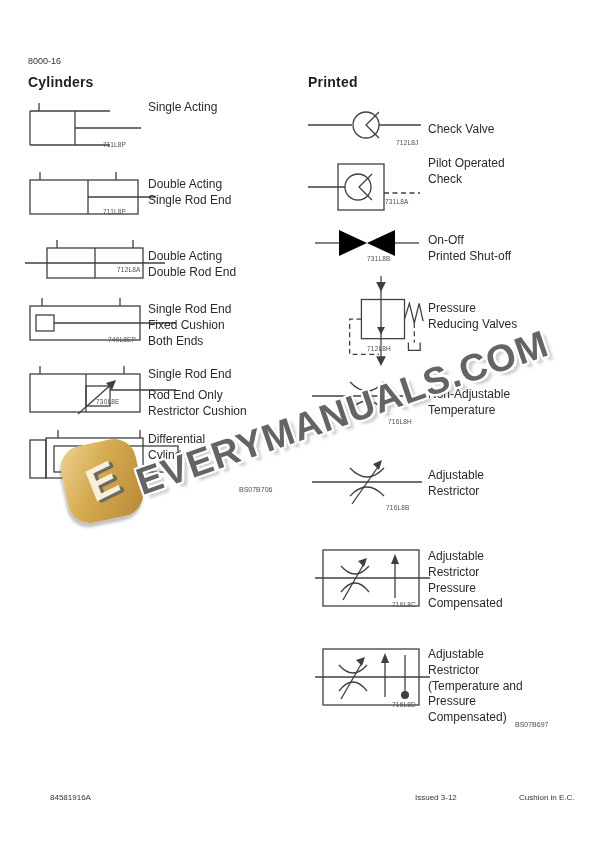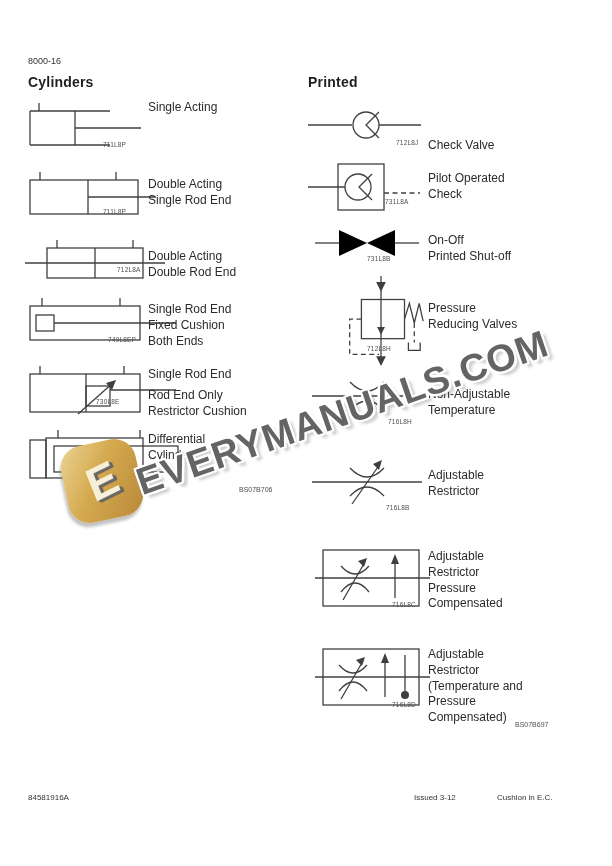--- a/index.html
+++ b/index.html
@@ -4,21 +4,21 @@
 <style>
   html,body{margin:0;padding:0;background:#fff;}
   #page{position:relative;width:612px;height:866px;background:#fff;overflow:hidden;
         font-family:"Liberation Sans",sans-serif;color:#2b2b2b;}
   .abs{position:absolute;}
   .docnum{font-size:9px;color:#333;}
   .heading{font-size:14px;font-weight:bold;color:#1e1e1e;letter-spacing:.2px;text-align:center;}
   .label{font-size:12px;line-height:1.32;white-space:pre-line;color:#2b2b2b;}
   .code{font-size:6.5px;color:#4f4f4f;letter-spacing:.2px;}
   .figcode{font-size:7px;color:#4f4f4f;}
-  .footer{font-size:8px;color:#333;}
+  .footer{font-size:8px;color:#333;margin-left:22px;}
   svg{display:block;}
   svg path,svg line,svg rect,svg circle,svg polyline{stroke:#3f3f3f;stroke-width:1.3;fill:none;}
   svg .fill{fill:#3f3f3f;stroke:none;}
   svg .dash{stroke-dasharray:5 3.5;}
   
   .wm-text{position:absolute;left:138px;top:462px;transform:rotate(-19deg);
     transform-origin:left center;font-size:38px;font-weight:bold;letter-spacing:1px;
     color:#646464;white-space:nowrap;
     text-shadow:-2px -2px 0 #fff,2px -2px 0 #fff,-2px 2px 0 #fff,2px 2px 0 #fff,
       -2px 0 0 #fff,2px 0 0 #fff,0 -2px 0 #fff,0 2px 0 #fff,
@@ -126,33 +126,33 @@
   <div class="abs figcode" style="left:239px;top:486px">BS07B706</div>
 
   <div class="abs" style="left:308px;top:107px">
     <svg width="115" height="36" viewBox="0 0 115 36">
       <line x1="0" y1="18" x2="44" y2="18"></line>
       <circle cx="58" cy="18" r="13"></circle>
       <polyline points="71,5 58,18 71,31"></polyline>
       <line x1="71" y1="18" x2="113" y2="18"></line>
     </svg>
   </div>
-  <div class="abs label" style="left:428px;top:138px">Check Valve</div>
+  <div class="abs label" style="left:428px;top:122px">Check Valve</div>
   <div class="abs code" style="left:396px;top:139px">712L8J</div>
 
   <div class="abs" style="left:308px;top:162px">
     <svg width="115" height="50" viewBox="0 0 115 50">
       <rect x="30" y="2" width="46" height="46"></rect>
       <line x1="0" y1="25" x2="37" y2="25"></line>
       <circle cx="50" cy="25" r="13"></circle>
       <polyline points="64,12 51,25 64,38"></polyline>
       <line class="dash" x1="76" y1="31" x2="112" y2="31"></line>
     </svg>
   </div>
-  <div class="abs label" style="left:428px;top:171px">Pilot Operated
+  <div class="abs label" style="left:428px;top:156px">Pilot Operated
 Check</div>
   <div class="abs code" style="left:385px;top:198px">731L8A</div>
 
   <div class="abs" style="left:315px;top:227px">
     <svg width="105" height="32" viewBox="0 0 105 32">
       <line x1="0" y1="16" x2="24" y2="16"></line>
       <line x1="80" y1="16" x2="104" y2="16"></line>
       <polygon points="24,3 24,29 52,16"></polygon>
       <polygon points="80,3 80,29 52,16"></polygon>
     </svg>
@@ -237,21 +237,21 @@
   <div class="abs label" style="left:428px;top:647px">Adjustable
 Restrictor
 (Temperature and
 Pressure
 Compensated)</div>
   <div class="abs code" style="left:392px;top:701px">716L8D</div>
 
   <div class="abs figcode" style="left:515px;top:721px">BS07B697</div>
 
   <div class="abs footer" style="left:28px;top:793px">84581916A</div>
-  <div class="abs footer" style="left:414px;top:793px">Issued 3-12</div>
+  <div class="abs footer" style="left:393px;top:793px">Issued 3-12</div>
   <div class="abs footer" style="left:497px;top:793px">Cushion in E.C.</div>
 
   <div class="wm-logo">
     <span>E</span>
   </div>
   <div class="wm-text">EVERYMANUALS.COM</div>
 
 </div>
 
 </body></html>

